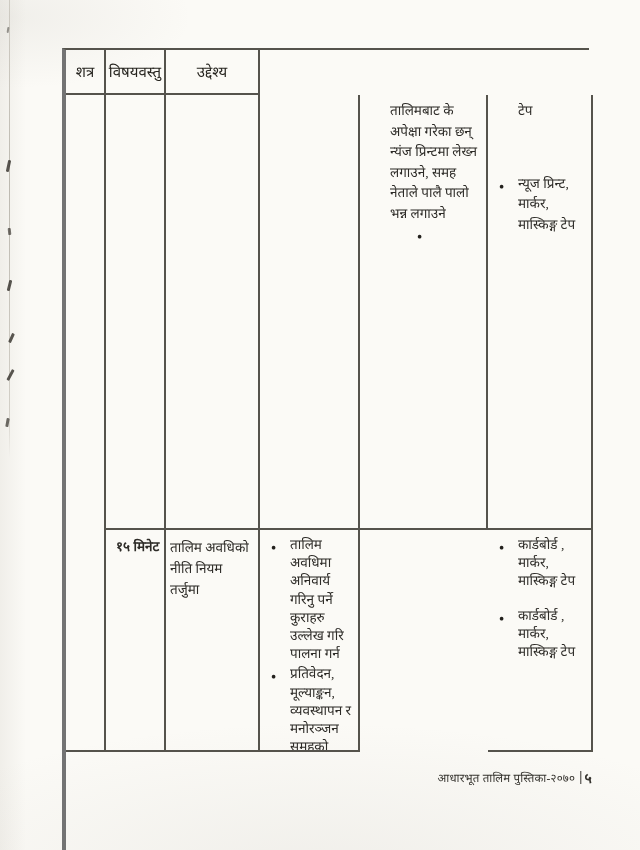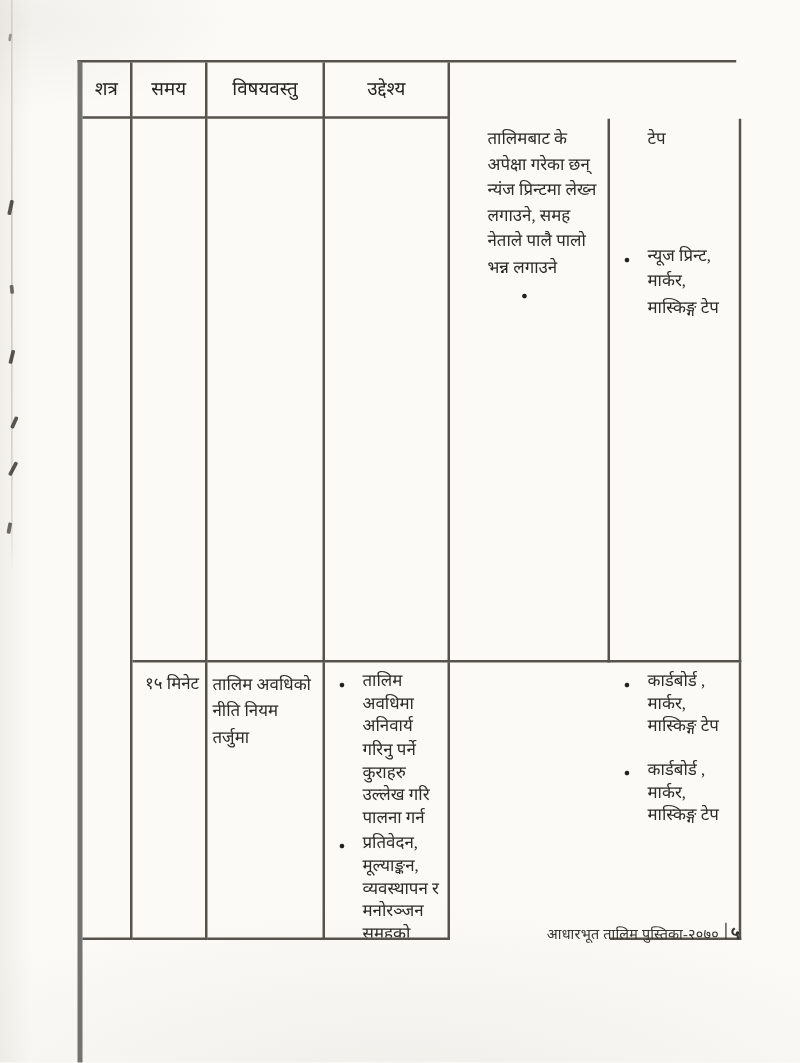--- a/index.html
+++ b/index.html
@@ -45,37 +45,37 @@
     overflow:hidden;
   }
   .hc{
     display:flex;align-items:center;justify-content:center;text-align:center;
     font-size:15px;line-height:18px;padding:2px 3px;color:#26241f;
   }
   .body-cell{font-size:13.5px;}
   .session-cell{grid-column:1;grid-row:2/4;}
   .r1{grid-row:2;}
   .r2{grid-row:3;}
-  .c2{grid-column:2;} .c3{grid-column:3;} .c4{grid-column:4;} .c5{grid-column:5;} .c6{grid-column:6;}
+  .c2{grid-column:2;font-weight:bold;} .c3{grid-column:3;} .c4{grid-column:4;} .c5{grid-column:5;} .c6{grid-column:6;}
   .pad{padding:6px 4px 0 9px;}
   .r1 .li,.r1 .plain{line-height:20.5px;justify-content:center;}
   .r2 .li{line-height:18.2px;}
   .time-cell{padding:7px 4px 0 10px;line-height:19px;}
   .topic-cell{padding:7px 4px 0 4px;line-height:21px;}
   .list{display:block;}
   .li{display:flex;align-items:flex-start;}
   .blt{flex:0 0 21px;text-align:left;}
   .blt::before{content:"●";font-size:8.5px;position:relative;top:1px;left:2px;color:#23211d;}
   .blt.none::before{content:"";}
   .txt{flex:1 1 auto;}
-  .gap52{margin-top:73px;}
+  .gap52{margin-top:52px;}
   .gap16{margin-top:16px;}
   .gap2{margin-top:2px;}
   .footer{
-    position:absolute;top:736px;right:48px;
+    position:absolute;top:768px;right:48px;
     font-size:11.5px;color:#35332e;letter-spacing:.2px;
     display:flex;align-items:center;gap:2px;
   }
   .footer .sep{font-weight:bold;font-size:14px;position:relative;top:-1px;margin-left:2px;}
   .footer .pnum{font-weight:bold;font-size:14px;}
 </style>
 </head>
 <body>
 
 <div class="page-shade"></div>
@@ -84,21 +84,20 @@
 <div class="mark m2"></div>
 <div class="mark m3"></div>
 <div class="mark m4"></div>
 <div class="mark m5"></div>
 <div class="mark m6"></div>
 <div class="mark m7"></div>
 
 <div class="doc-table">
 
   <div class="cell hc">शत्र</div>
-  <div class="cell hc">समय</div>
   <div class="cell hc">विषयवस्तु</div>
   <div class="cell hc">उद्देश्य</div>
 
   <div class="cell body-cell session-cell"></div>
 
   <div class="cell body-cell r1 c2"></div>
   <div class="cell body-cell r1 c3"></div>
   <div class="cell body-cell r1 c4"></div>
   <div class="cell body-cell r1 c5 pad">
     <div class="list">

